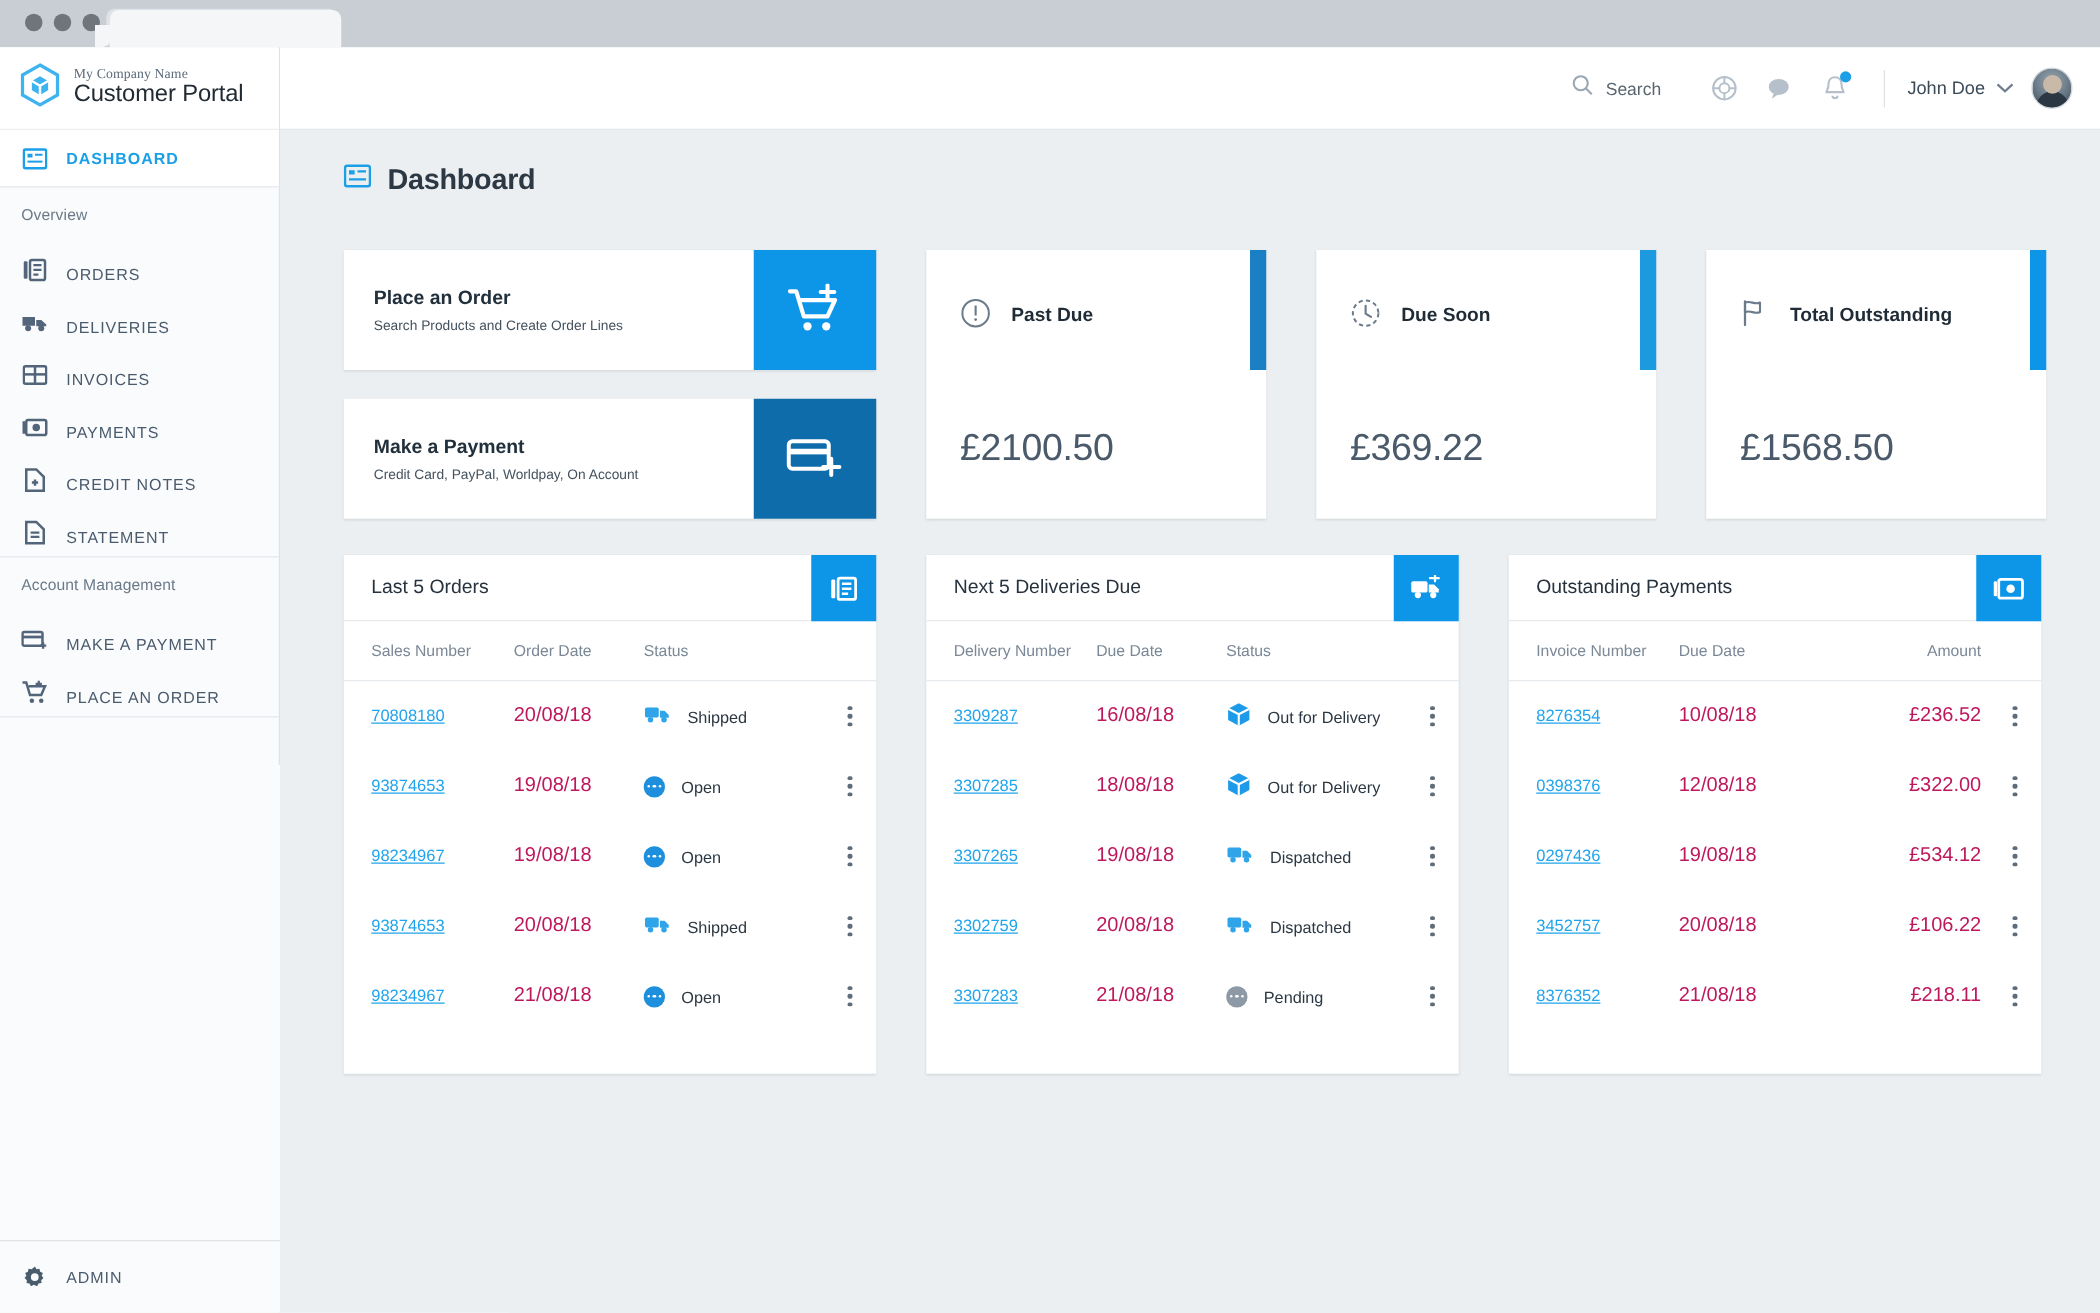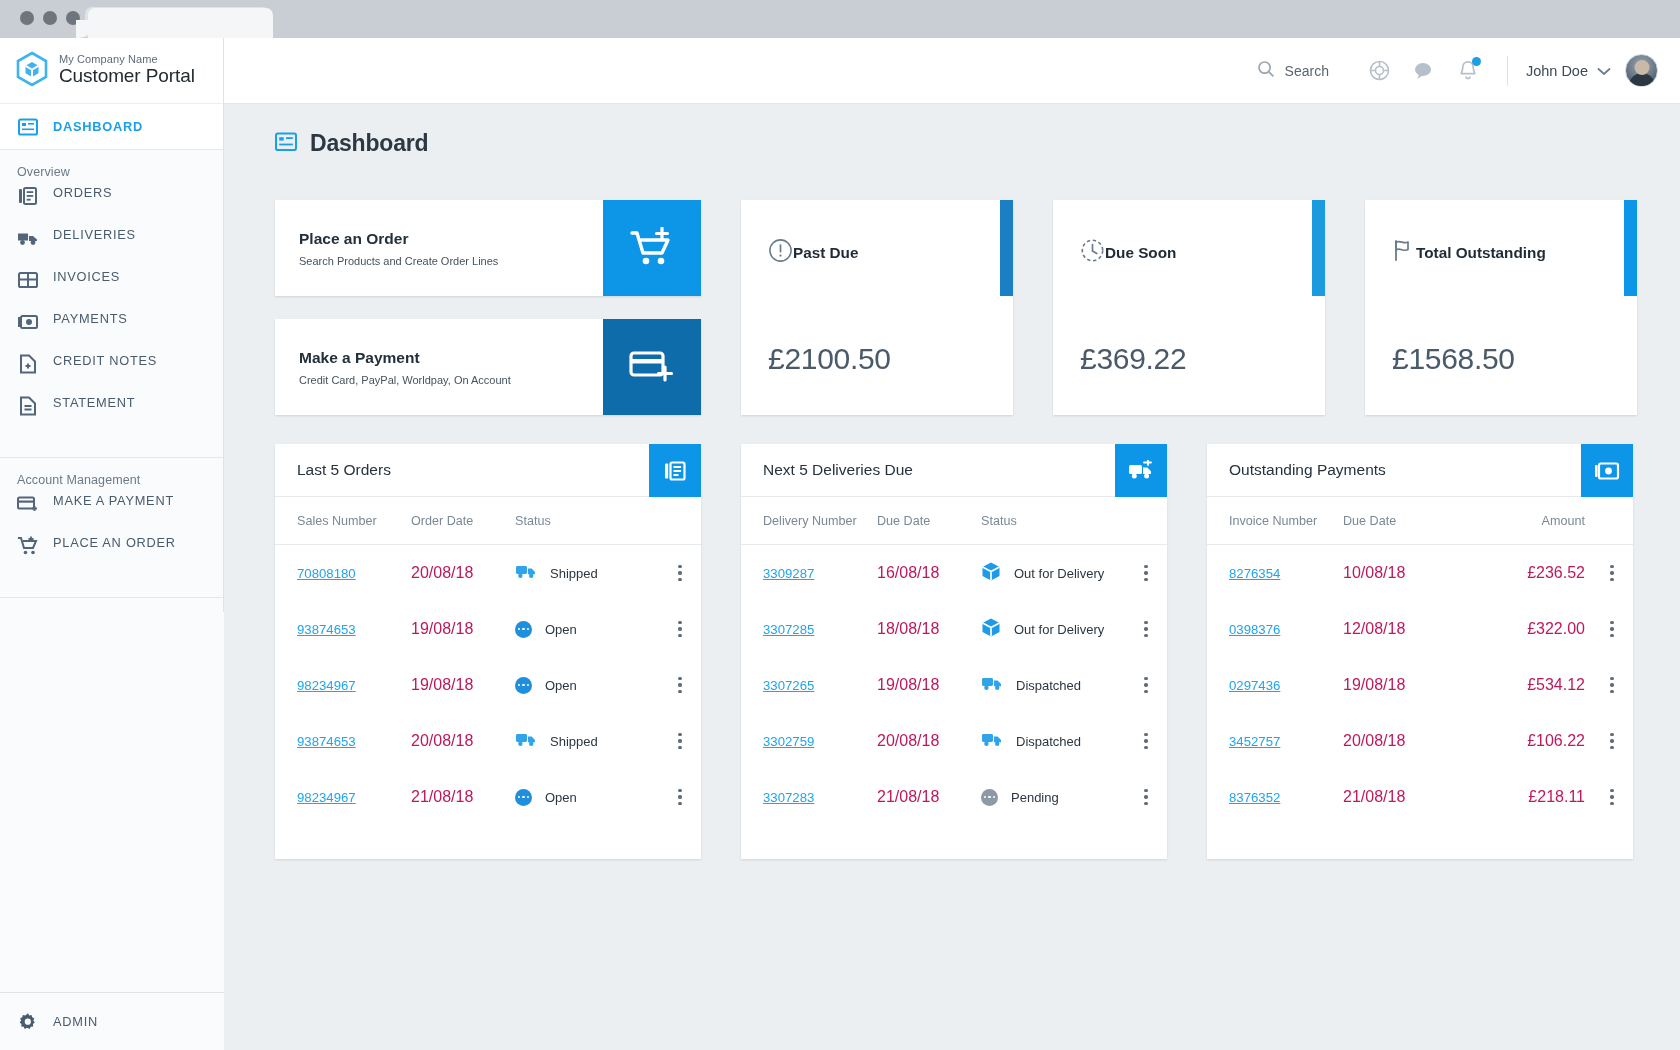--- a/index.html
+++ b/index.html
@@ -40,29 +40,29 @@
     position: absolute; left: 0; top: 0; width: 224px; height: 1012px;
     background: #fafbfc;
     border-right: 1px solid #dfe3e8;
   }
   #brand {
     height: 66px; display: flex; align-items: center; gap: 11px;
     padding-left: 16px; background: #ffffff;
     border-bottom: 1px solid #eceff1;
   }
   #brand-text { line-height: 1.08; }
-  .brand-sub { font-size: 11px; color: #5d6b7a; letter-spacing: .1px; }
+  .brand-sub { font-size: 11px; color: #5d6b7a; letter-spacing: .1px; font-family: Liberation Serif, serif; }
   .brand-main { font-size: 19px; color: #222b33; letter-spacing: -.1px; }
 
-  .nav-section { border-bottom: 1px solid #e4e8ec; padding-bottom: 20px; }
+  .nav-section { border-bottom: 1px solid #e4e8ec; padding-bottom: 8px; }
   .nav-label {
     font-size: 12.5px; color: #6b7a89; padding: 15px 0 6px 17px; letter-spacing: .1px;
   }
   .nav-item {
-    display: flex; align-items: flex-start; gap: 14px; height: 42px;
+    display: flex; align-items: flex-end; gap: 14px; height: 42px;
     padding-left: 17px; cursor: pointer; position: relative;
   }
   .nav-item .nav-txt {
     font-size: 12.8px; letter-spacing: .75px; color: #4a5b6d;
   }
   .nav-ico { width: 22px; height: 22px; flex: 0 0 22px; display:flex; align-items:center; justify-content:center; }
   .nav-ico svg { display:block; }
 
   #dashboard-nav {
     height: 46px; display:flex; align-items:center; gap:14px; padding-left:17px;
@@ -126,21 +126,21 @@
   .action-ico { width:98px; display:flex; align-items:center; justify-content:center; }
   .action-ico.lt { background:#0d95e8; }
   .action-ico.dk { background:#0f6cab; }
 
   
   .stat-card {
     width:272px; height:215px; background:#ffffff; position:relative;
     box-shadow: 0 1px 2px rgba(40,55,70,.14);
   }
   .stat-card .accent { position:absolute; right:0; top:0; width:13px; height:96px; }
-  .stat-head { display:flex; align-items:center; padding:38px 0 0 27px;text-align:right; }
+  .stat-head { display:flex; align-items:center; gap:16px; padding:38px 0 0 27px;text-align:right; }
   .stat-label { font-size:15.3px; color:#1f2b36; font-weight:bold; }
   .stat-value { position:absolute; left:27px; bottom:39px; font-size:30px; color:#4a5a6a; letter-spacing:-.3px; }
 
   
   #tables-row { position:absolute; left:51px; top:340px; display:flex; gap:40px; }
   .tbl-card {
     width:426px; background:#ffffff; box-shadow:0 1px 2px rgba(40,55,70,.14);
     padding-bottom:34px;
   }
   .tbl-head {

